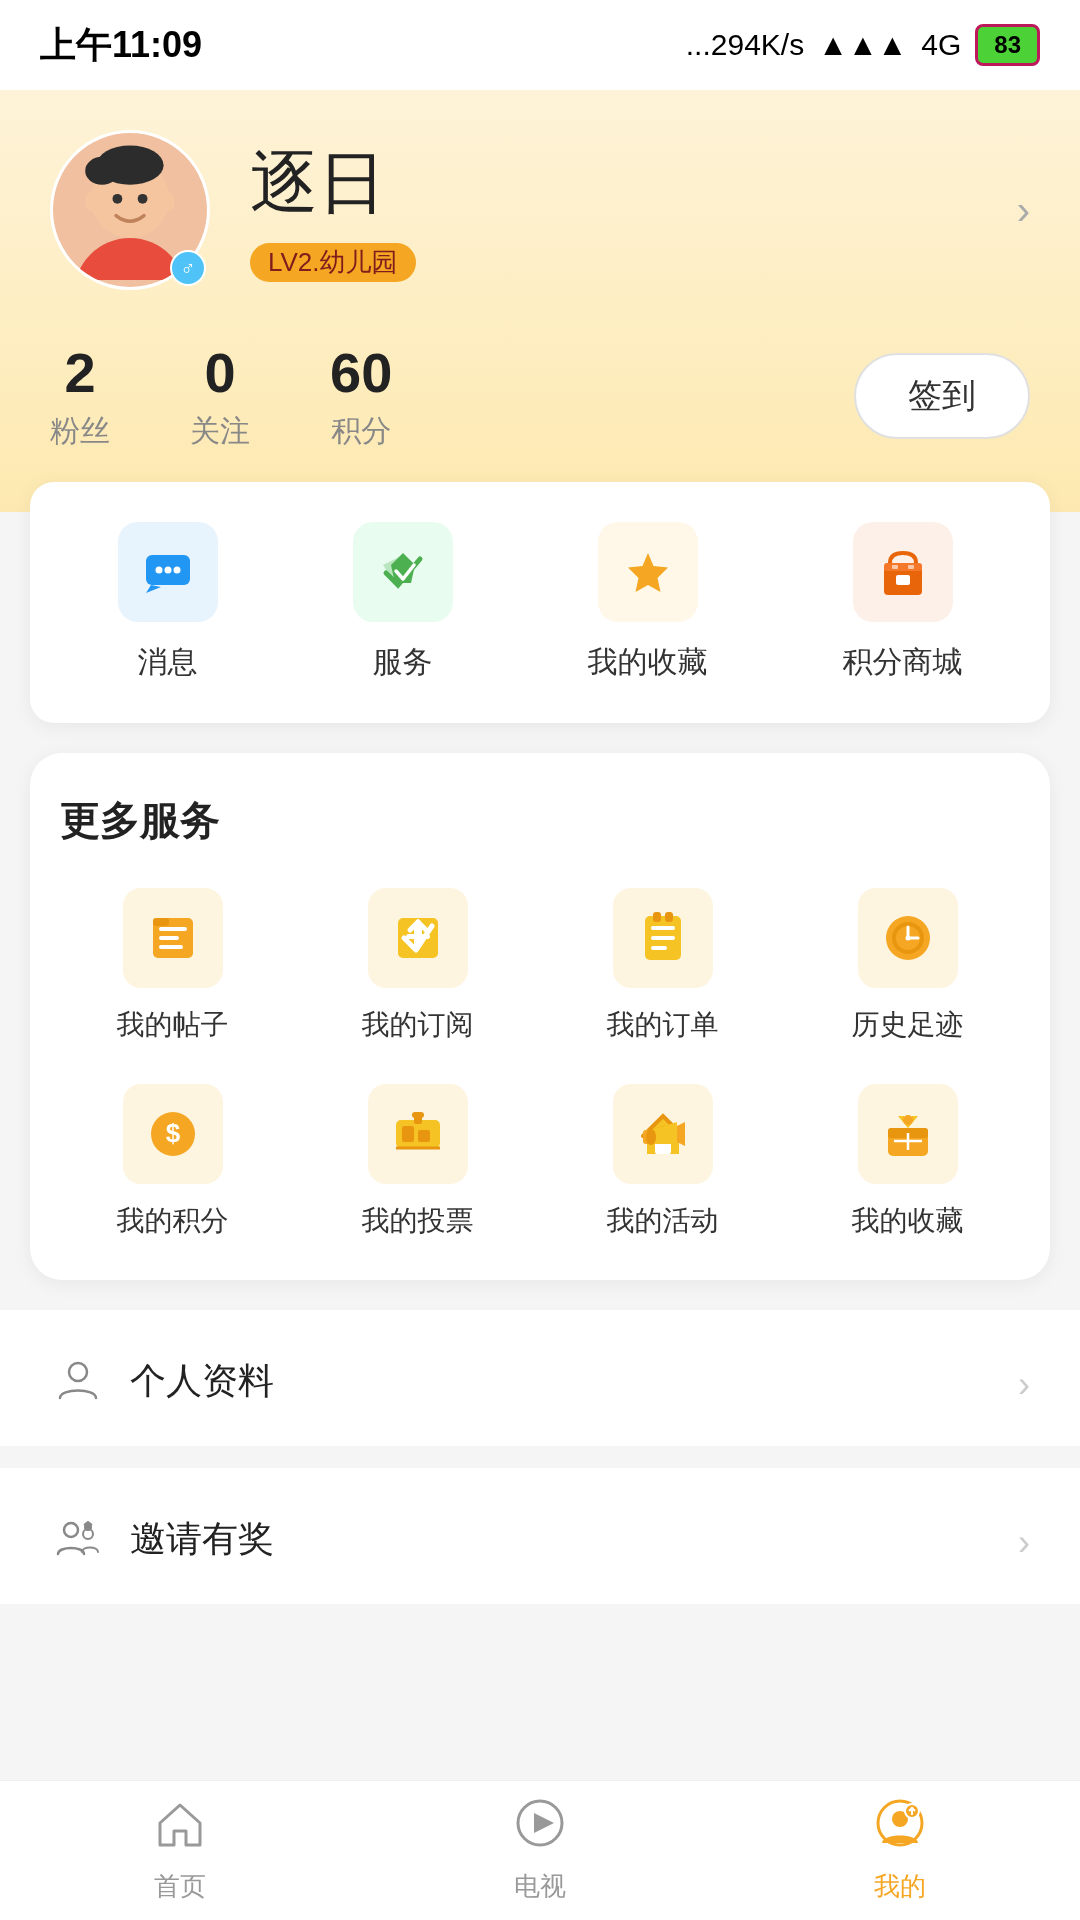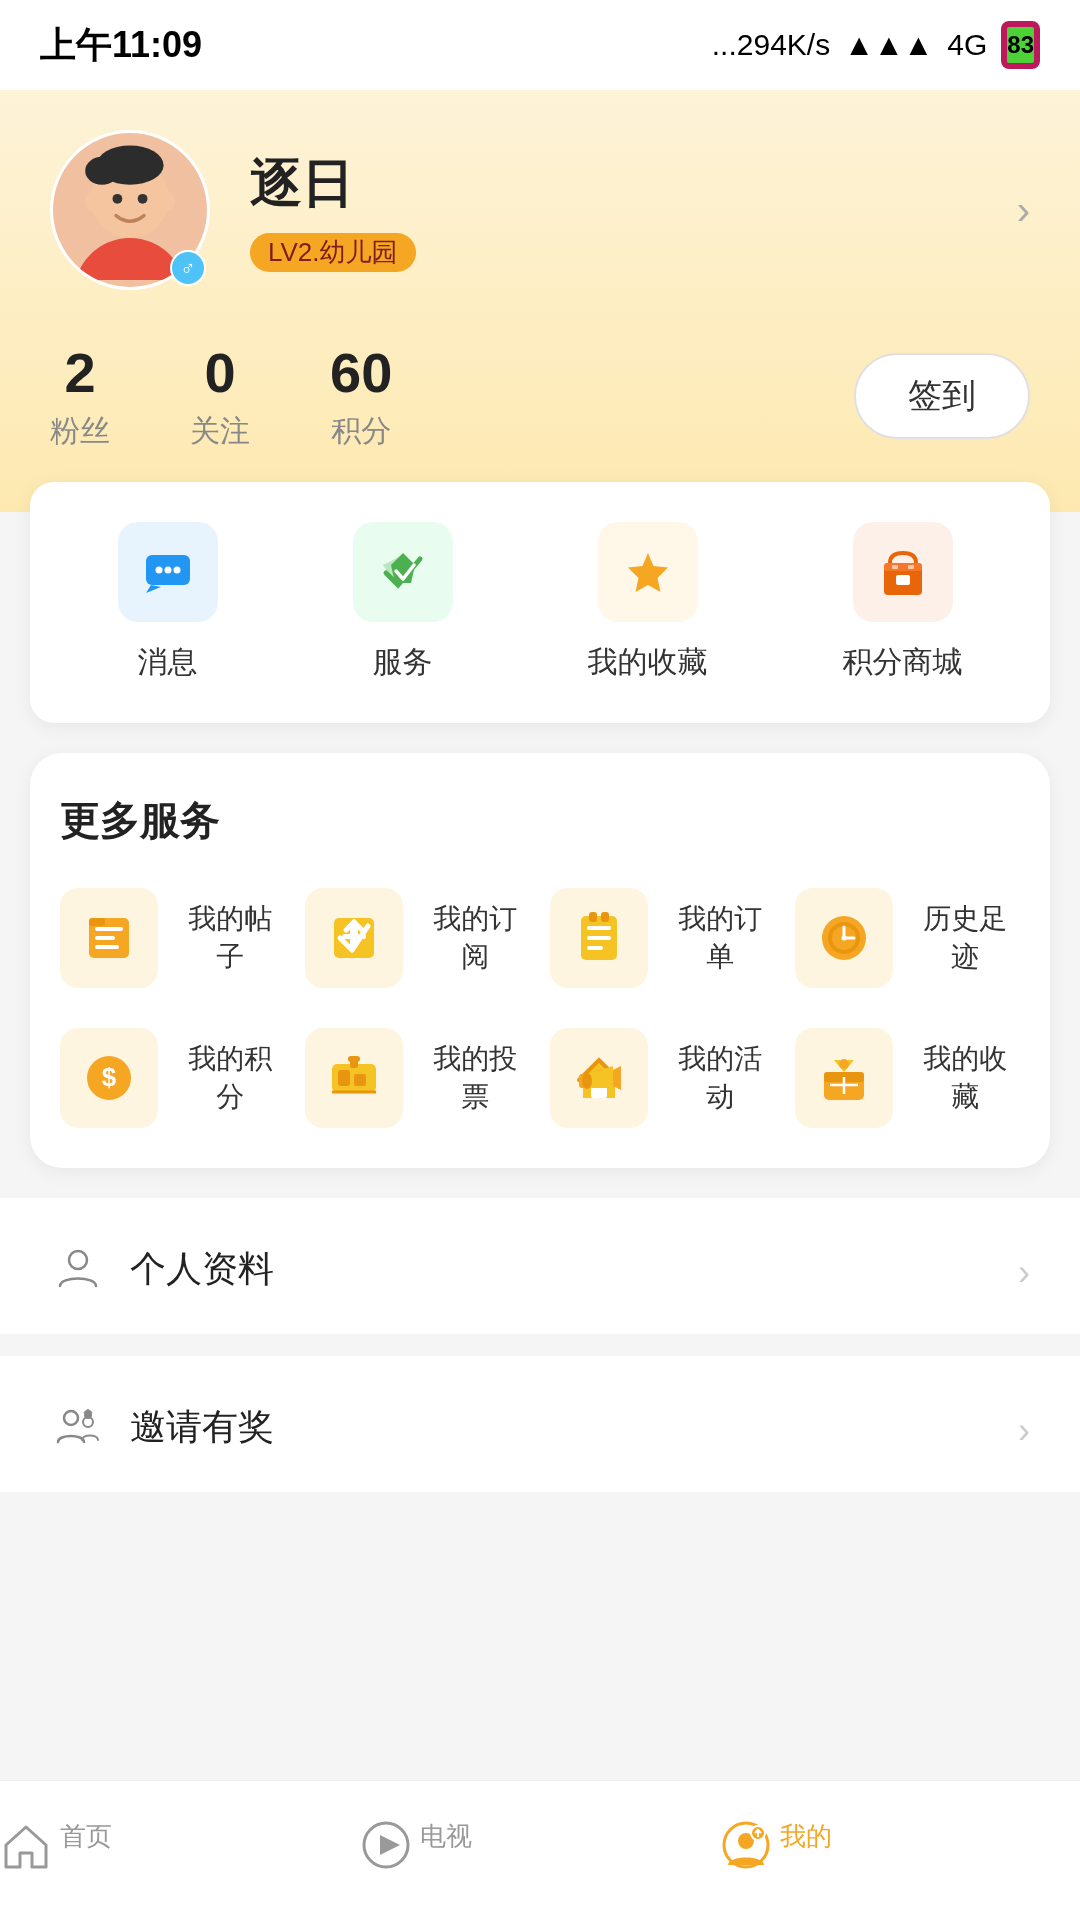--- a/index.html
+++ b/index.html
@@ -36,23 +36,23 @@
       font-size: 30px;
       color: #000;
     }
     .battery-icon {
       display: inline-flex;
       align-items: center;
       background: #4cd137;
       color: #000;
       font-size: 24px;
       font-weight: bold;
-      padding: 4px 0;
+      padding: 4px 16px;
       border-radius: 8px;
-      border: 6px solid #be185d;
+      border: 3px solid #be185d;
     }
 
     
     .profile-header {
       background: linear-gradient(180deg, #fef3d8 0%, #fde9b0 100%);
       padding: 40px 50px 60px;
     }
     .profile-top {
       display: flex;
       align-items: center;
@@ -91,22 +91,22 @@
       align-items: center;
       justify-content: center;
       color: white;
       font-size: 20px;
       border: 2px solid #fff;
     }
     .profile-info {
       flex: 1;
     }
     .profile-name {
-      font-size: 52px;
-      font-weight: bold;
+      font-size: 68px;
+      font-weight: normal;
       color: #222;
       margin-bottom: 14px;
     }
     .level-badge {
       display: inline-block;
       background: #f5a623;
       color: #7f1d1d;
       font-size: 26px;
       padding: 2px 18px;
       border-radius: 20px;
@@ -197,21 +197,21 @@
       color: #222;
       margin-bottom: 40px;
     }
     .services-grid {
       display: grid;
       grid-template-columns: repeat(4, 1fr);
       gap: 40px 20px;
     }
     .service-item {
       display: flex;
-      flex-direction: row;
+      flex-direction: column;
       align-items: center;
       gap: 18px;
       cursor: pointer;
     }
     .service-icon {
       width: 100px;
       height: 100px;
       border-radius: 18px;
       display: flex;
       align-items: center;
@@ -268,22 +268,22 @@
       height: 140px;
       background: #fff;
       border-top: 1px solid #eee;
       display: flex;
       justify-content: space-around;
       align-items: center;
       z-index: 100;
     }
     .nav-item {
       display: flex;
-      flex-direction: row;
-      align-items: flex-start;
+      flex-direction: column;
+      align-items: center;
       gap: 8px;
       cursor: pointer;
       flex: 1;
     }
     .nav-icon {
       font-size: 52px;
       color: #999;
     }
     .nav-icon.active { color: #f5a623; }
     .nav-label {

